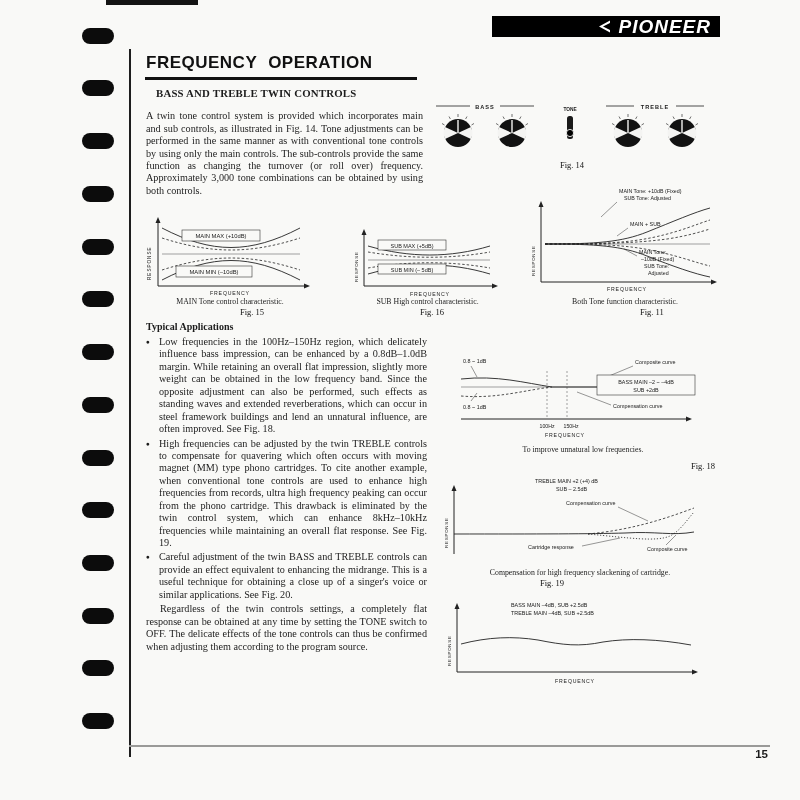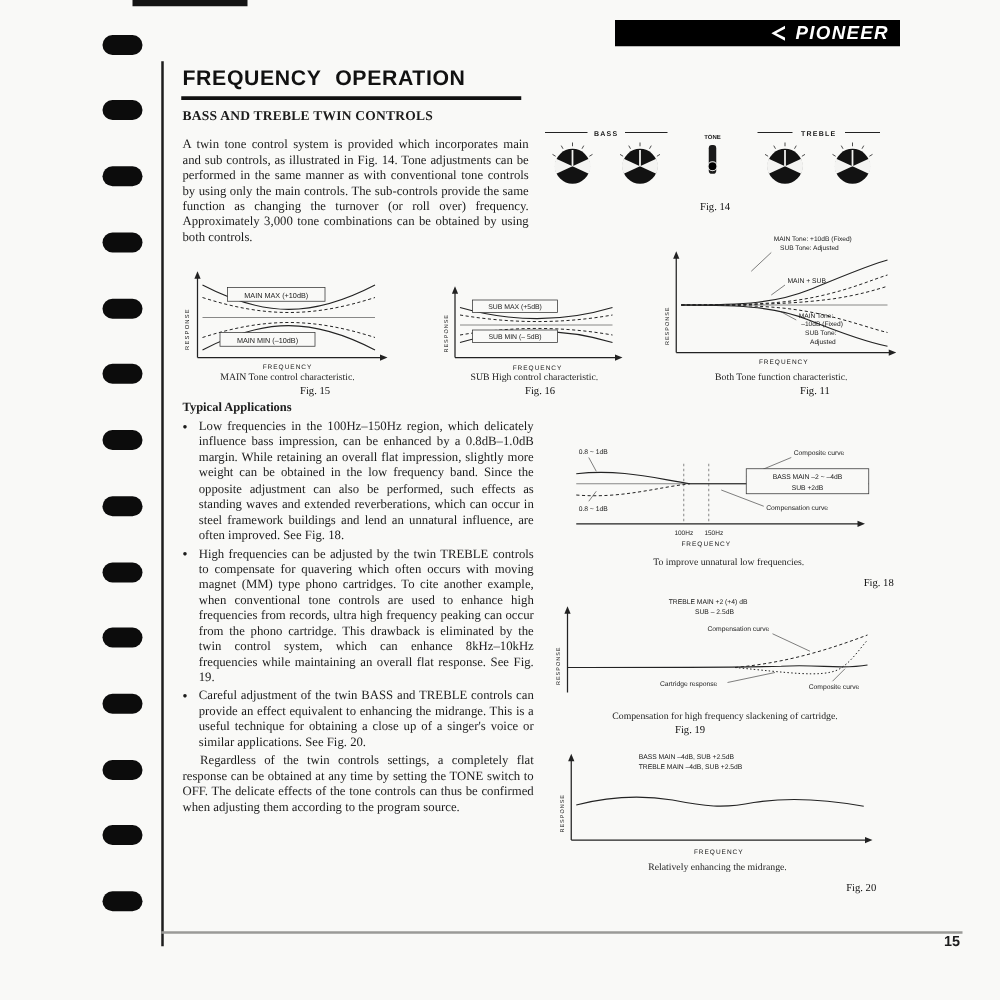--- a/index.html
+++ b/index.html
@@ -3,24 +3,24 @@
 <meta charset="utf-8">
 <style>
   html,body{margin:0;padding:0;}
   body{width:800px;height:800px;background:#ededeb;font-family:"Liberation Serif",serif;color:#1c1c1c;position:relative;overflow:hidden;}
   .sheet{position:absolute;left:0;top:0;width:800px;height:800px;background:#f9f9f7;}
   .abs{position:absolute;}
   .scanmark{left:106px;top:0;width:92px;height:5px;background:#141414;}
   .hole{left:82px;width:32px;height:16px;background:#0c0c0c;border-radius:8px;}
   .vrule{left:129px;top:49px;width:2px;height:708px;background:#1e1e1e;}
   .brandbar{left:492px;top:16px;width:228px;height:21px;background:#000;display:flex;align-items:center;justify-content:flex-end;padding-right:9px;box-sizing:border-box;}
-  .brandname{color:#fff;font-family:"Liberation Sans",sans-serif;font-weight:bold;font-style:italic;font-size:15px;letter-spacing:1px;margin-left:6px;}
+  .brandname{color:#fff;font-family:"Liberation Sans",sans-serif;font-weight:bold;font-style:italic;font-size:19px;letter-spacing:1px;margin-left:6px;}
   .title{left:146px;top:53px;font-family:"Liberation Sans",sans-serif;font-weight:bold;font-size:17px;letter-spacing:.5px;word-spacing:6px;color:#111;}
   .underline{left:145px;top:77px;width:272px;height:2.5px;background:#111;}
-  .sechead{left:146px;top:87px;font-weight:bold;font-size:10.8px;letter-spacing:.2px;}
+  .sechead{left:156px;top:87px;font-weight:bold;font-size:10.8px;letter-spacing:.2px;}
   .bodytext{font-size:10.2px;line-height:1.22;text-align:justify;}
   .intro{left:146px;top:100px;width:277px;}
   .typhead{left:146px;top:321px;font-weight:bold;font-size:10px;}
   .bullets{left:146px;top:336px;width:281px;}
   .bullet{position:relative;padding-left:13px;margin-bottom:2px;}
   .bullet::before{content:"●";position:absolute;left:0;top:2px;font-size:6.5px;}
   .closing{text-indent:14px;margin-top:1px;}
   .figcap{font-size:7.8px;text-align:center;color:#222;}
   .figlabel{font-size:8.5px;text-align:left;color:#111;}
   .caprow{height:12px;}
@@ -233,21 +233,17 @@
     <text x="68" y="13" font-size="5.4">BASS MAIN –4dB, SUB +2.5dB</text>
     <text x="68" y="21" font-size="5.4">TREBLE MAIN –4dB, SUB +2.5dB</text>
     <line class="ax" x1="14" y1="14" x2="14" y2="78"></line>
     <polygon points="14,9 11.5,15 16.5,15" fill="#222"></polygon>
     <line class="ax" x1="14" y1="78" x2="250" y2="78"></line>
     <polygon points="255,78 249,75.5 249,80.5" fill="#222"></polygon>
     <text x="8" y="72" font-size="4.4" letter-spacing=".8" transform="rotate(-90 8 72)">RESPONSE</text>
     <text x="132" y="89" text-anchor="middle" font-size="5.2" letter-spacing=".8">FREQUENCY</text>
     <path class="crv" d="M18,50 C45,43 70,42 95,46 C120,51 136,53 160,48 C185,44 215,45 248,51"></path>
   </svg>
-  <div class="abs caprow" style="left:443px;top:688px;width:262px;">
-    <div class="figcap">Relatively enhancing the midrange.</div>
-    <div class="figlabel">Fig. 20</div>
-  </div>
 
   <div class="abs footrule"></div>
   <div class="abs pagenum">15</div>
 
 </div>
 
 </body></html>

